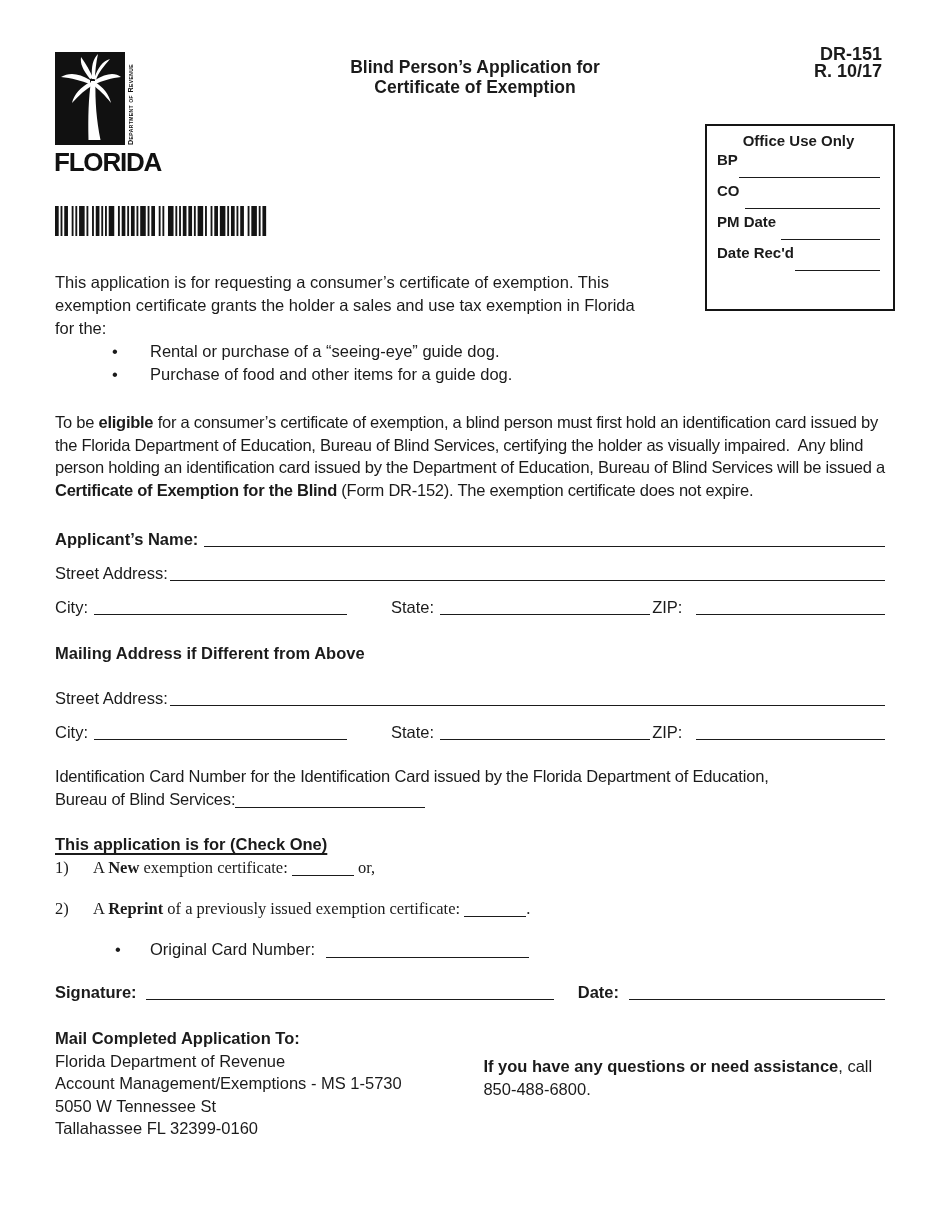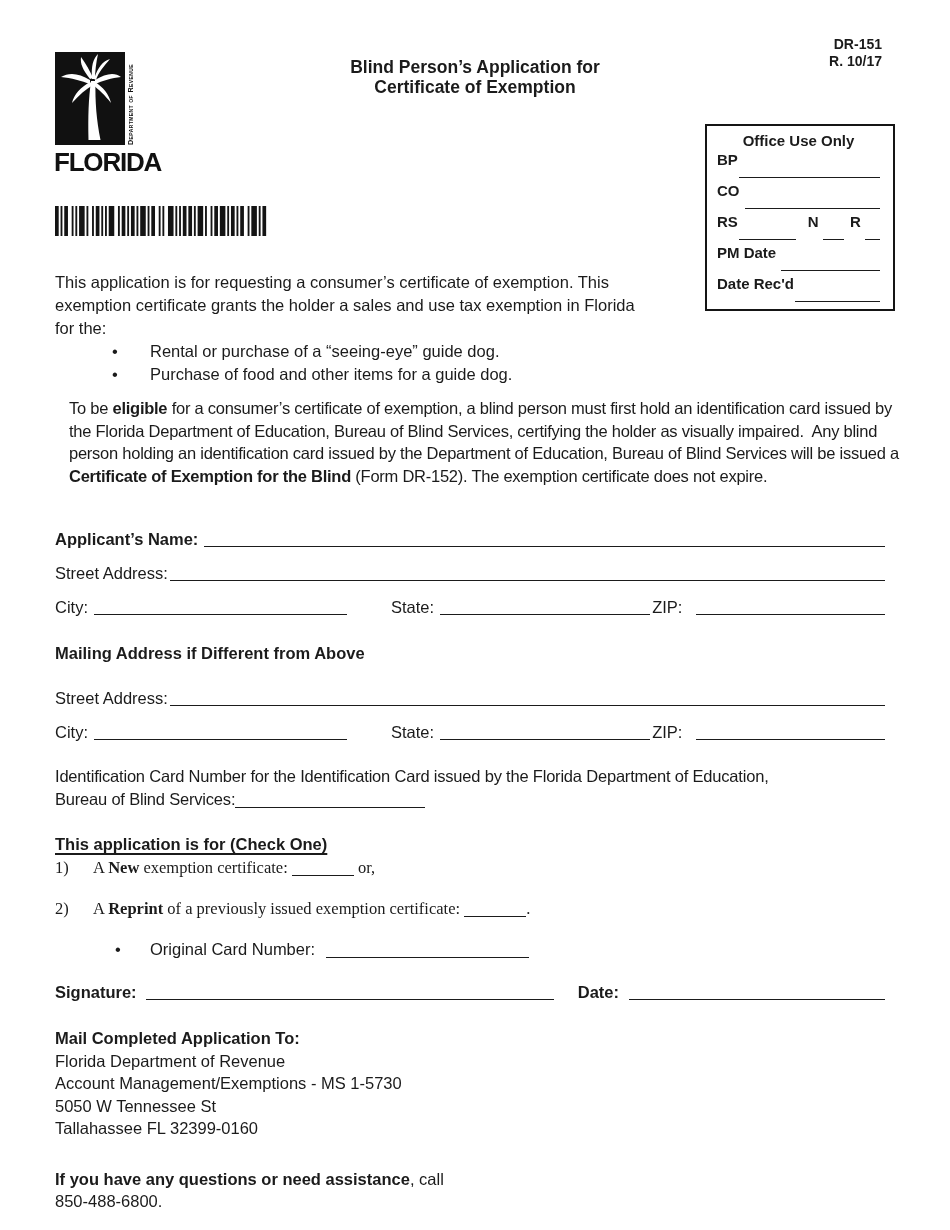--- a/index.html
+++ b/index.html
@@ -29,22 +29,22 @@
   }
   .florida-word {
     position: absolute; left: -1px; top: 93px;
     font-size: 26px; font-weight: bold; letter-spacing: -1.2px; color: #111;
   }
   .doc-title {
     left: 0; right: 0; top: 58px; text-align: center;
     font-weight: bold; font-size: 17.5px; line-height: 19.5px;
   }
   .form-no {
-    right: 68px; top: 36px; text-align: right;
-    font-weight: bold; font-size: 14px; line-height: 17px;
+    right: 68px; top: 46px; text-align: right;
+    font-weight: bold; font-size: 18px; line-height: 17px;
   }
 
   
   .office-box {
     left: 705px; top: 124px; width: 190px; height: 187px;
     border: 2.5px solid #151515; padding: 6px 13px 0 10px;
     font-size: 15px; font-weight: bold;
   }
   .office-title { text-align: center; line-height: 18px; }
   .office-row { display: flex; height: 31px; }
@@ -52,38 +52,38 @@
   .ofix  { border-bottom: 1.5px solid #1b1b1b; margin-bottom: 3px; }
   .ml12 { margin-left: 12px; } .ml6 { margin-left: 6px; } .ml5 { margin-left: 5px; }
 
   
   .barcode { left: 55px; top: 206px; }
 
   
   .para1 { left: 55px; top: 271px; width: 600px; line-height: 23px; }
   .bullet-line { position: relative; padding-left: 95px; }
   .bullet-dot { position: absolute; left: 57px; top: 0; }
-  .para2 { left: 55px; top: 397px; width: 833px; line-height: 22.6px; letter-spacing: -0.25px; white-space: pre-wrap; margin-left: 14px; }
+  .para2 { left: 55px; top: 411px; width: 833px; line-height: 22.6px; letter-spacing: -0.25px; white-space: pre-wrap; }
 
   
   .row { left: 55px; right: 65px; display: flex; align-items: flex-end; line-height: 20px; }
   .fill { flex: 1; border-bottom: 1.5px solid #1b1b1b; margin-bottom: 2px; margin-left: 6px; }
   .ffix { border-bottom: 1.5px solid #1b1b1b; margin-bottom: 2px; margin-left: 6px; }
   .blank { display: inline-block; border-bottom: 1.5px solid #1b1b1b; margin-bottom: -3px; }
   .nowrap { white-space: nowrap; }
 
   .heading-bold { left: 55px; font-weight: bold; }
   .heading-underline { text-decoration: underline; text-decoration-thickness: 1.8px; text-underline-offset: 3px; }
 
   .num-col { display: inline-block; width: 38px; }
   .item-line { left: 55px; right: 65px; font-family: Liberation Serif, serif; }
   .orig-line { left: 55px; position: absolute; padding-left: 95px; }
 
   
-  .footer { left: 55px; right: 65px; top: 1027px; display: flex; line-height: 22.5px; flex-direction: column; }
+  .footer { left: 55px; right: 65px; top: 1027px; display: flex; line-height: 22.5px; }
   .footer-left { width: 432px; }
   .footer-right { width: 405px; margin-top: 28px; }
 </style>
 </head>
 <body>
 
 <div class="page">
 
   <div class="abs doc-title">
     <div>Blind Person’s Application for</div>
@@ -115,28 +115,20 @@
 
   <div class="abs office-box">
     <div class="office-title">Office Use Only</div>
     <div class="office-row">
       <span>BP</span>
       <span class="ofill" style="margin-left:1px"></span>
     </div>
     <div class="office-row">
       <span>CO</span>
       <span class="ofill ml5"></span>
-    </div>
-    <div class="office-row">
-      <span>RS</span>
-      <span class="ofix" style="width:64px;margin-left:1px"></span>
-      <span class="ml12">N</span>
-      <span class="ofix" style="width:24px;margin-left:4px"></span>
-      <span class="ml6">R</span>
-      <span class="ofix" style="width:17px;margin-left:4px"></span>
     </div>
     <div class="office-row">
       <span class="nowrap">PM Date</span>
       <span class="ofill ml5"></span>
     </div>
     <div class="office-row">
       <span class="nowrap">Date Rec'd</span>
       <span class="ofill" style="margin-left:1px"></span>
     </div>
   </div>

